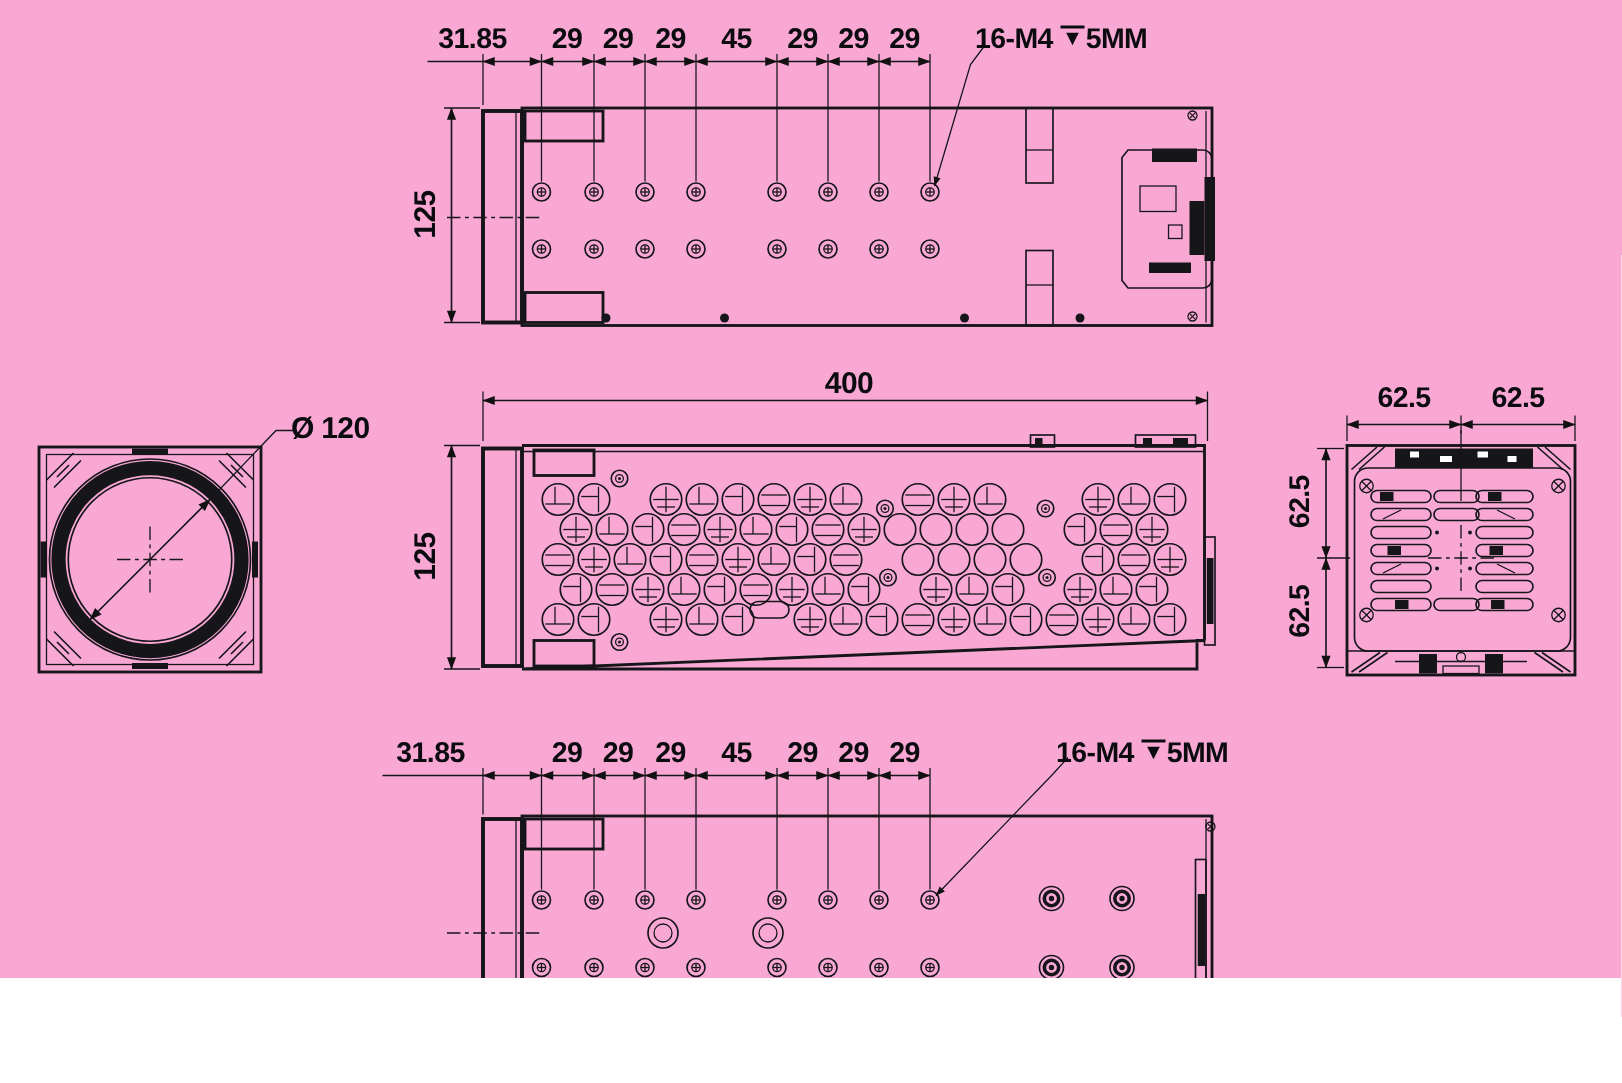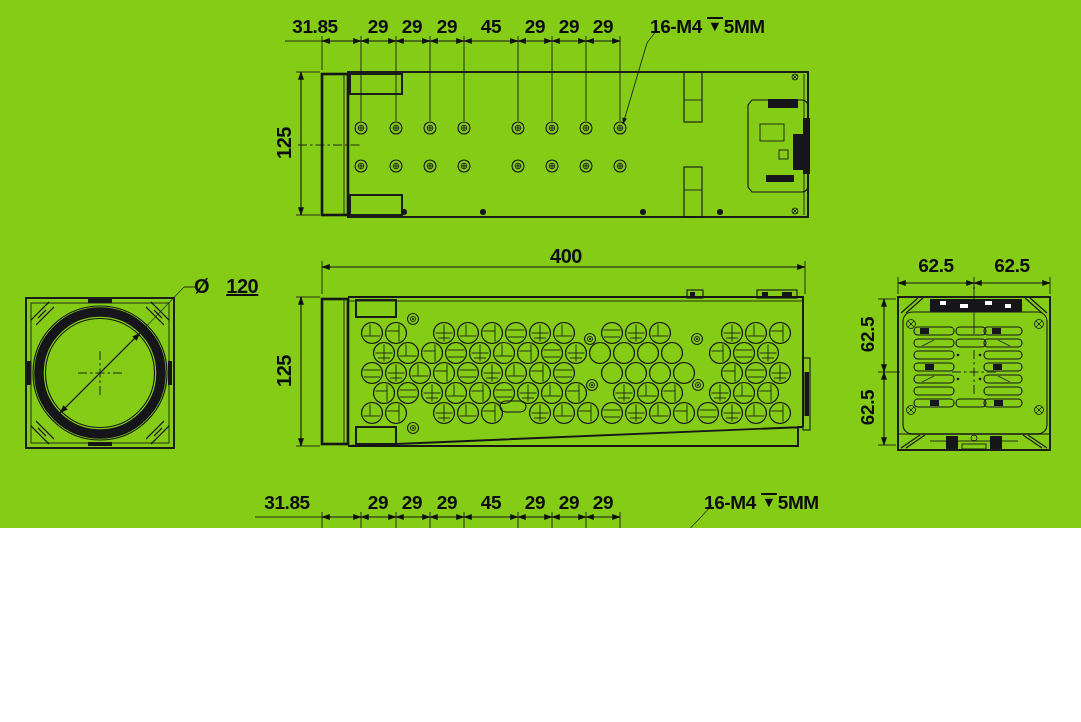--- a/index.html
+++ b/index.html
@@ -1,32 +1,32 @@
 <!DOCTYPE html>
 <html><head>
 <meta charset="utf-8">
 <style>
   html,body{margin:0;padding:0;background:#fff;}
-  #stage{position:relative;width:1081px;height:528px;background:#84cc16;overflow:hidden;
+  #stage{position:relative;width:1081px;height:652px;background:#f9a8d4;overflow:hidden;
          font-family:"Liberation Sans",sans-serif;}
   svg{position:absolute;left:0;top:0;}
   .ln{stroke:#15151a;fill:none;stroke-width:1.1;}
   .ln2{stroke:#15151a;fill:none;stroke-width:1.9;}
   .thk{stroke:#15151a;fill:none;stroke-width:2.6;}
   .thin{stroke-width:0.85;}
   .dash{stroke-dasharray:9 3 2.5 3;stroke-width:0.9;}
   .fillk{fill:#15151a;stroke:none;}
   .lbl{position:absolute;font-weight:bold;font-size:19px;color:#0c0c10;
        letter-spacing:-0.4px;white-space:nowrap;line-height:1.1;}
   .big{font-size:20px;text-align:center;}
   .ctr{transform:translateX(-50%);}
   .rot{width:44px;text-align:center;transform:rotate(-90deg);}
   .depth{display:inline-block;border-top:2.6px solid #0c0c10;line-height:1;
          padding:0 1px;margin:0 1px 0 5px;font-size:0.76em;transform:translateY(-2px);}
-  .sp{margin-left:17px;text-decoration:underline;}
+  .sp{margin-left:5px;}
 </style>
 </head>
 <body>
 
 <div id="stage">
 
   <svg id="art" width="1081" height="722" viewBox="0 0 1081 722">
     <defs>
       <marker id="ar" viewBox="0 0 10 10" refX="9.5" refY="5" markerWidth="9.5" markerHeight="7.5" orient="auto-start-reverse">
           <path d="M0,1.3 L10,5 L0,8.7 Z" fill="#111"></path>

